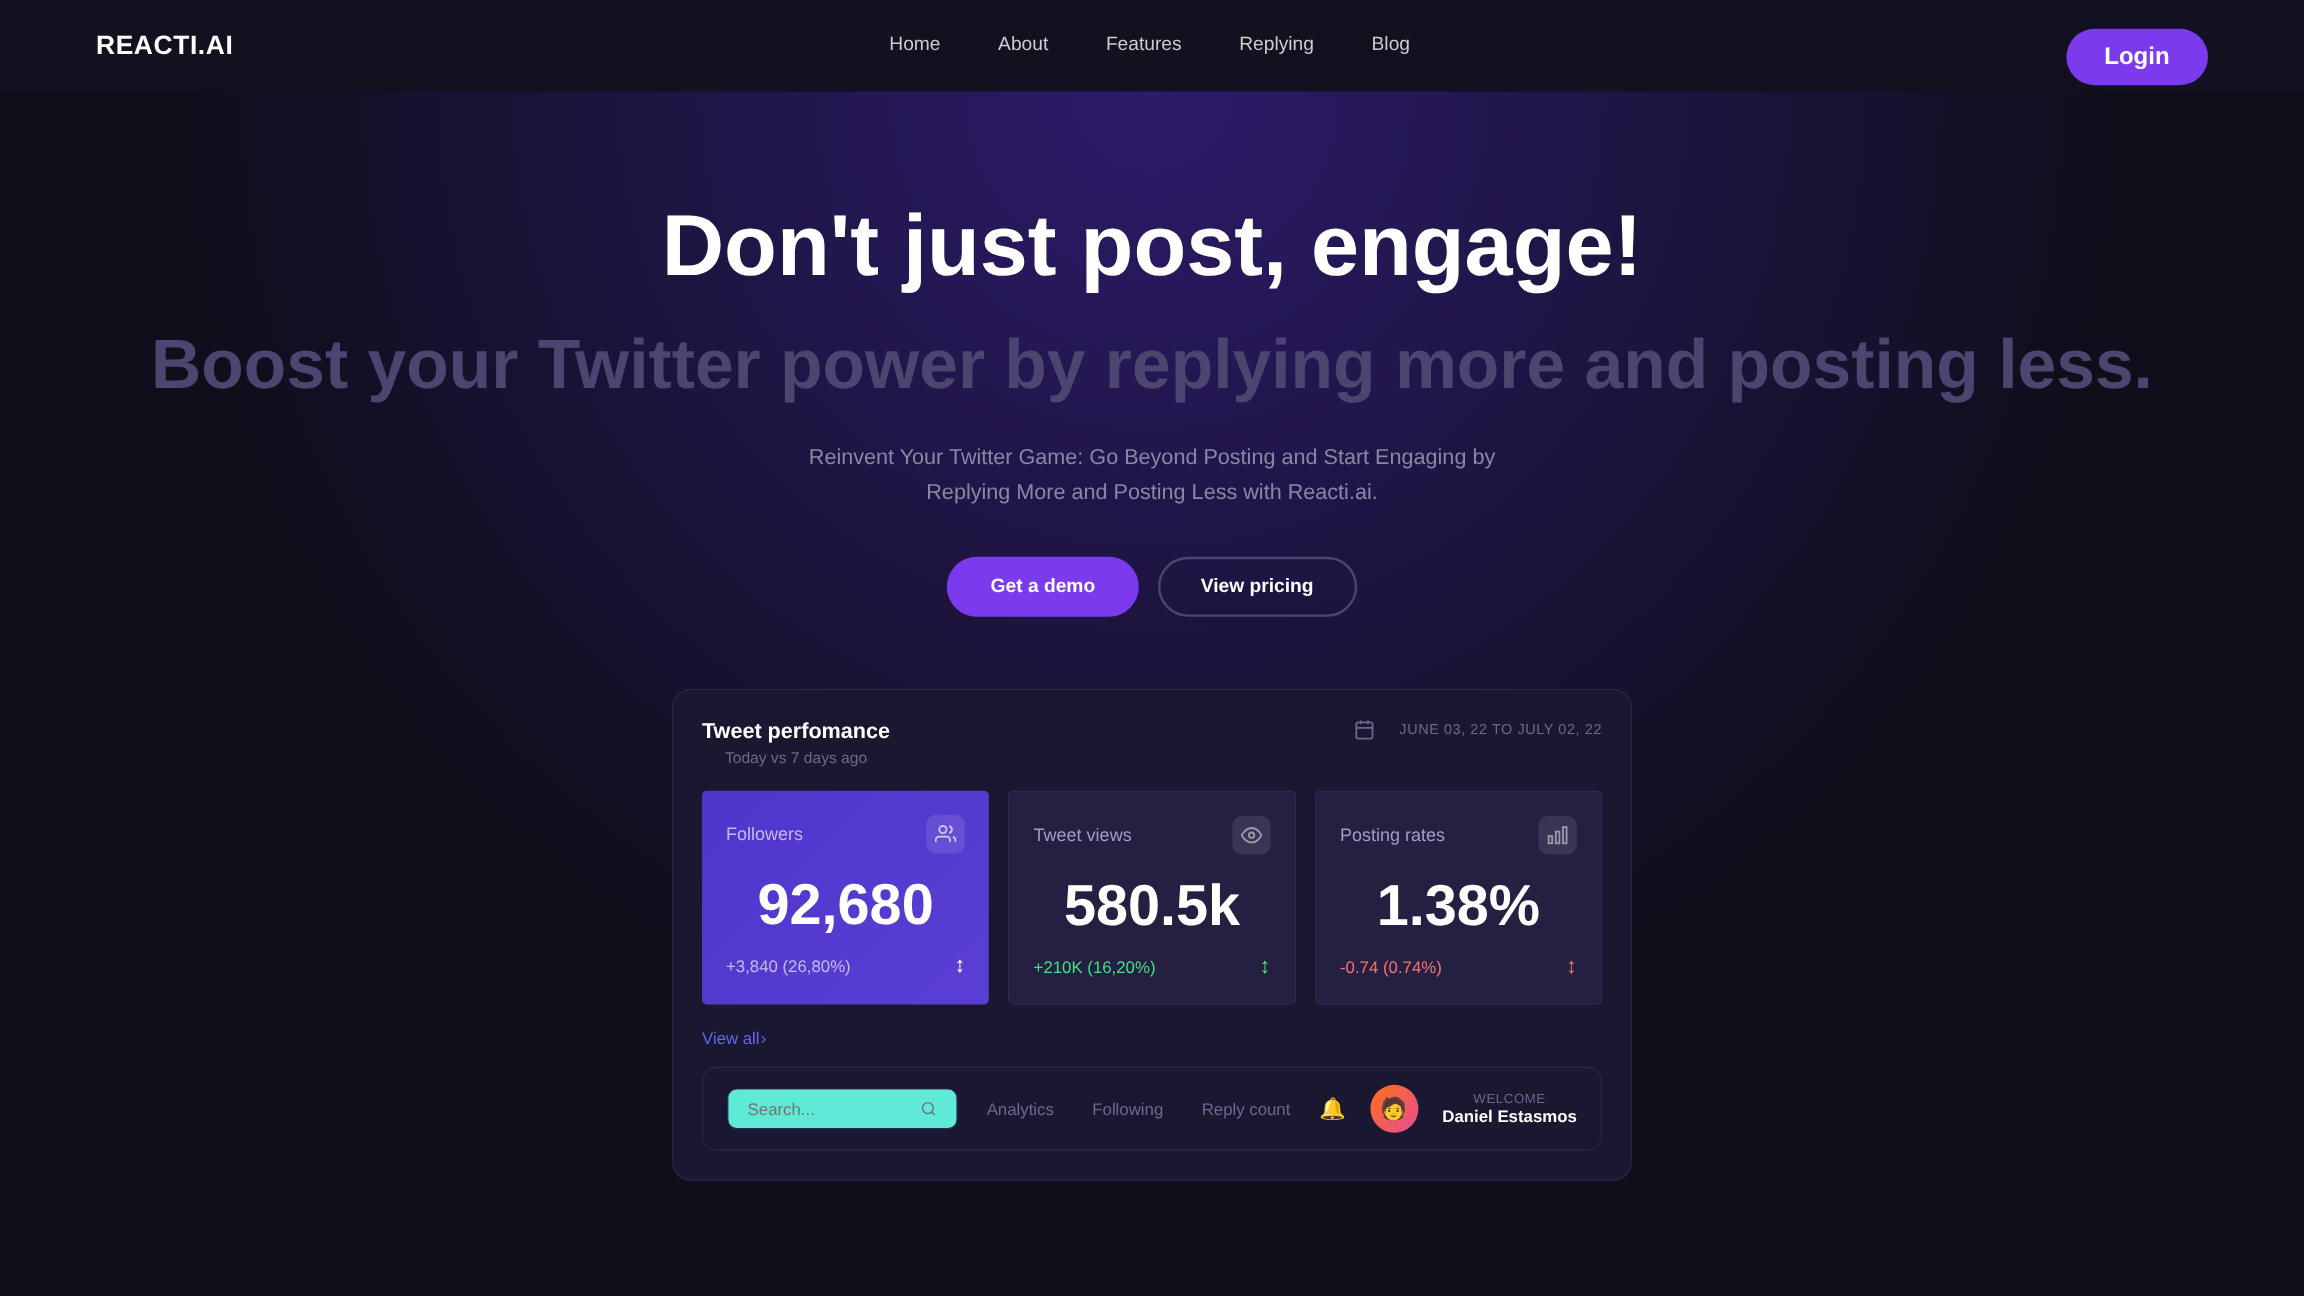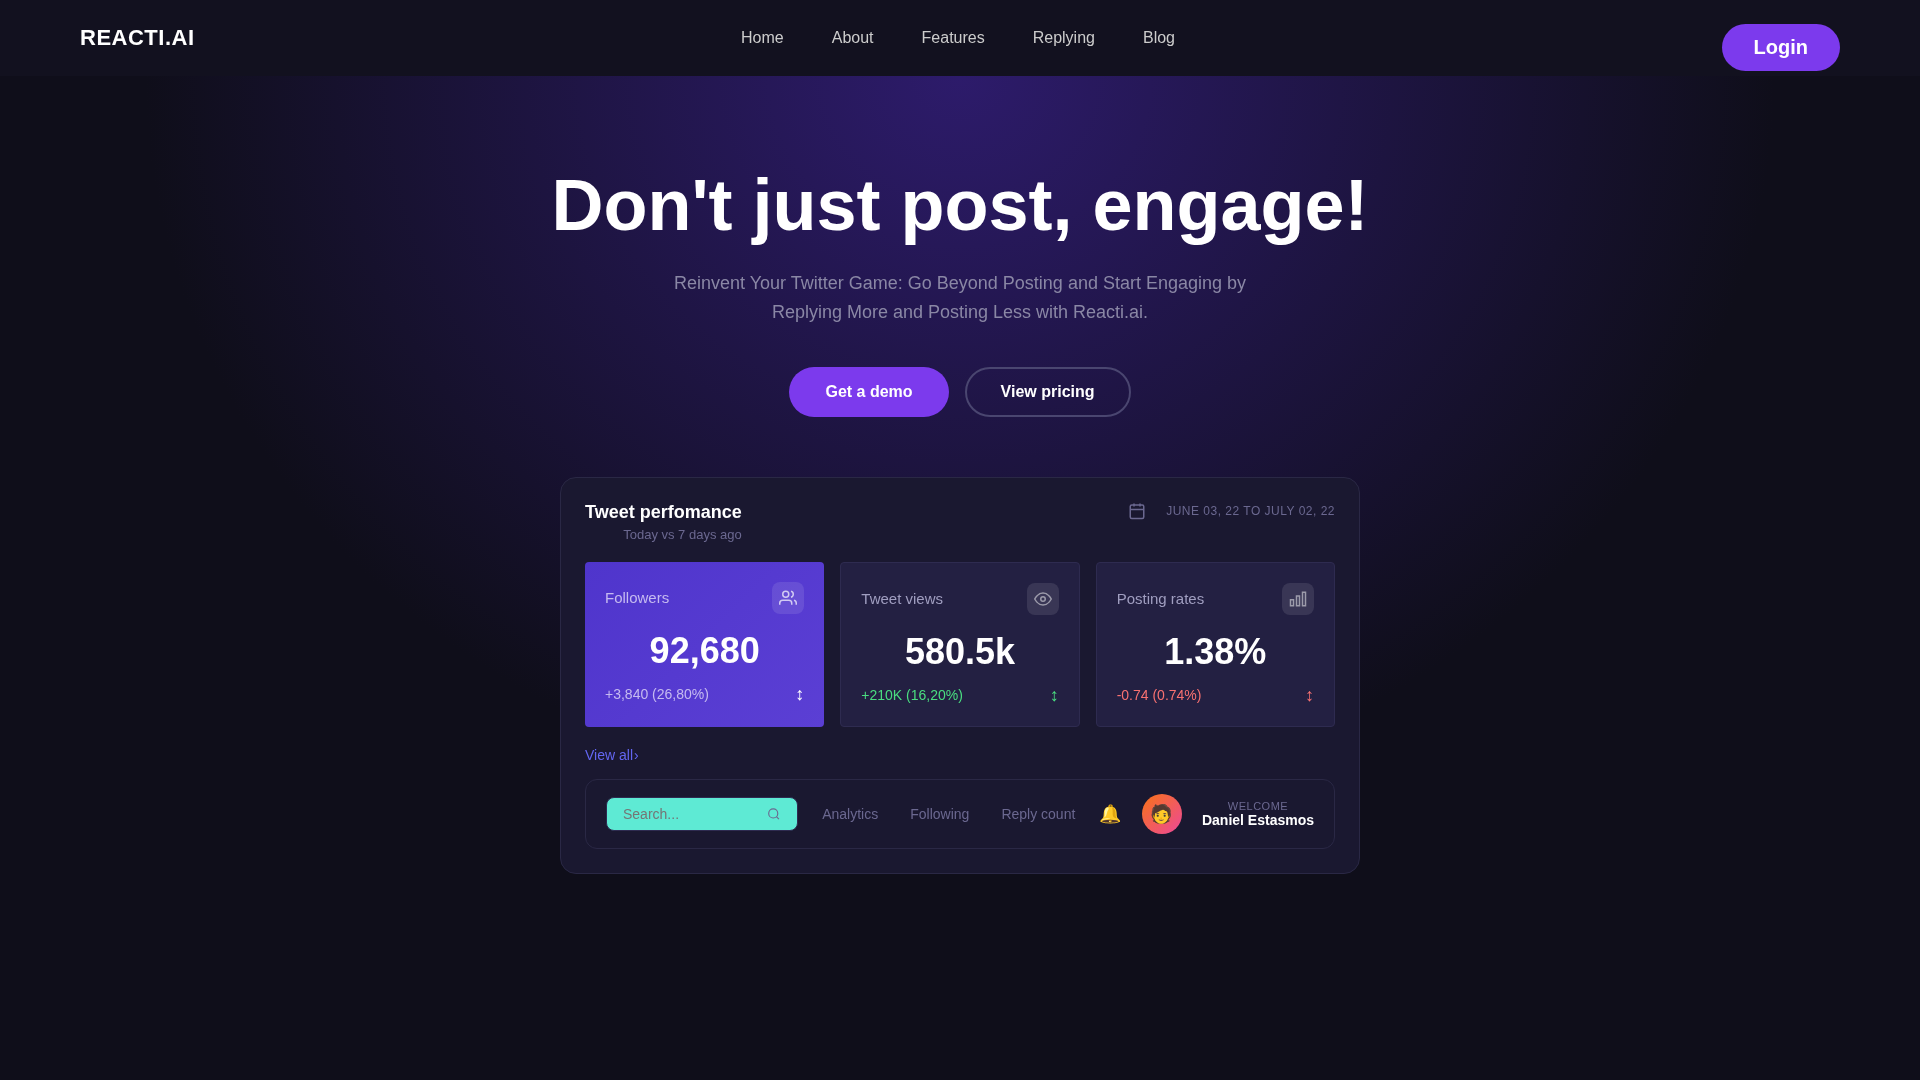--- a/index.html
+++ b/index.html
@@ -138,21 +138,20 @@
     .dash-title {
       font-size: 18px;
       font-weight: 600;
       color: #fff;
     }
 
     .dash-subtitle {
       font-size: 13px;
       color: #6b6890;
       margin-top: 4px;
-      text-align: right;
     }
 
     .date-range {
       display: flex;
       align-items: center;
       gap: 20px;
       font-size: 12px;
       color: #6b6890;
       text-transform: uppercase;
       letter-spacing: 0.5px;
@@ -206,21 +205,21 @@
       height: 32px;
       background: rgba(255,255,255,0.1);
       border-radius: 8px;
       display: flex;
       align-items: center;
       justify-content: center;
       font-size: 16px;
     }
 
     .stat-value {
-      font-size: 36px;
+      font-size: 48px;
       font-weight: 700;
       color: #fff;
       margin-bottom: 12px;
     }
 
     .stat-change {
       display: flex;
       align-items: center;
       justify-content: space-between;
       font-size: 14px;
@@ -347,20 +346,21 @@
     <li><a href="#">About</a></li>
     <li><a href="#">Features</a></li>
     <li><a href="#">Replying</a></li>
     <li><a href="#">Blog</a></li>
   </ul>
   <button class="login-btn">Login</button>
 </nav>
 
 <section class="hero">
   <h1 class="hero-title">Don't just post, engage!</h1>
+  <h2 class="hero-subtitle">Boost your Twitter power by replying more and posting less.</h2>
   <p class="hero-description">Reinvent Your Twitter Game: Go Beyond Posting and Start Engaging by Replying More and Posting Less with Reacti.ai.</p>
 
   <div class="hero-buttons">
     <button class="btn-demo">Get a demo</button>
     <button class="btn-pricing">View pricing</button>
   </div>
 
   <div class="dashboard-preview">
 
     <div class="dash-header">

